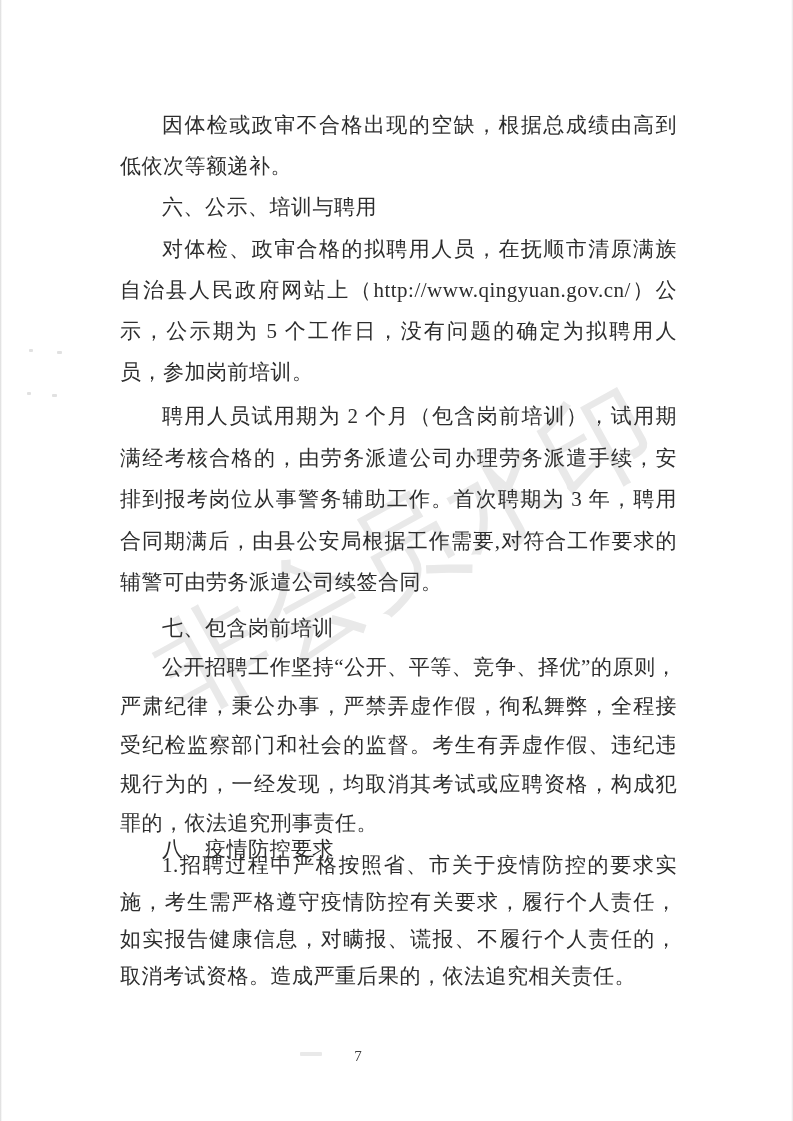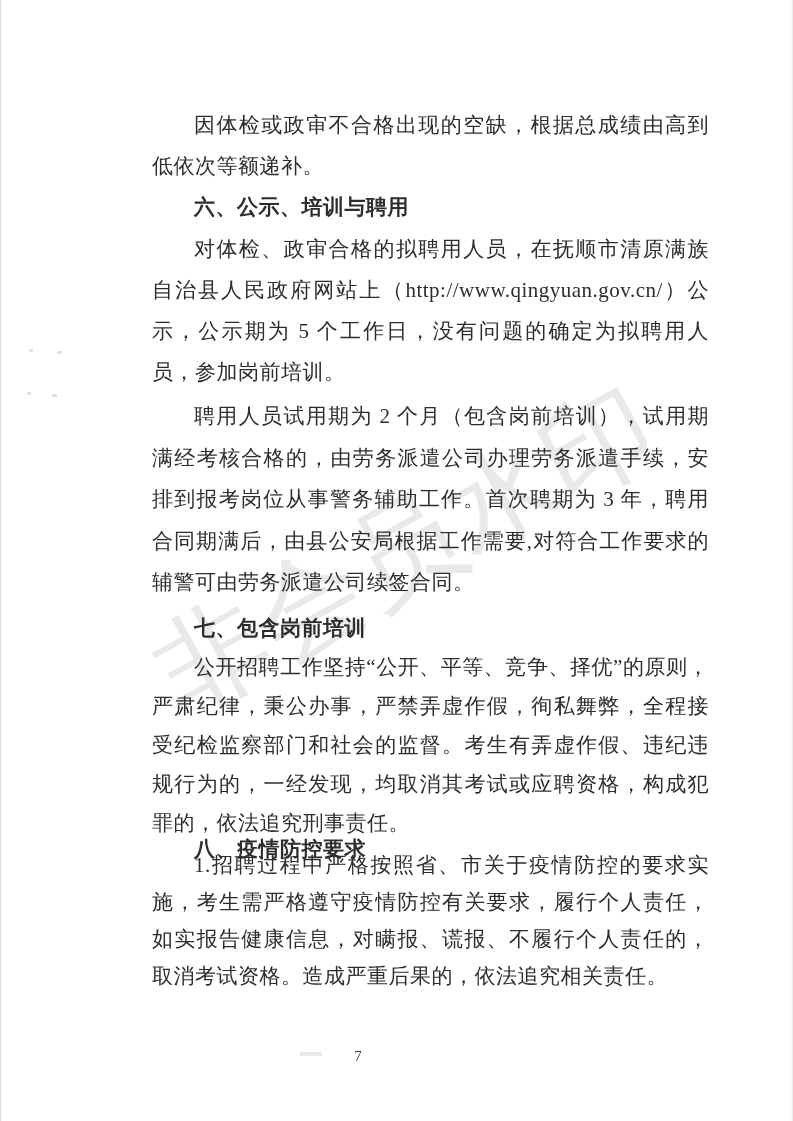--- a/index.html
+++ b/index.html
@@ -44,24 +44,23 @@
     position: absolute;
     left: 120px;
     width: 557px;
     z-index: 2;
     font-size: 21px;
     text-indent: 42px;
     text-align: justify;
     text-align-last: left;
     word-break: break-all;
     letter-spacing: 0.5px;
-    margin-left: 32px;
   }
   .heading {
-    font-weight: 700;
+    font-weight: 400;
     text-align: left;
   }
   .p1 { top: 105px; line-height: 41px; }
   .h6 { top: 187px; line-height: 41px; }
   .p2 { top: 229px; line-height: 41px; }
   .p3 { top: 396px; line-height: 41.5px; }
   .h7 { top: 608px; line-height: 40px; }
   .p4 { top: 648px; line-height: 39px; }
   .h8 { top: 830px; line-height: 39px; }
   .p5 { top: 847px; line-height: 37px; }

